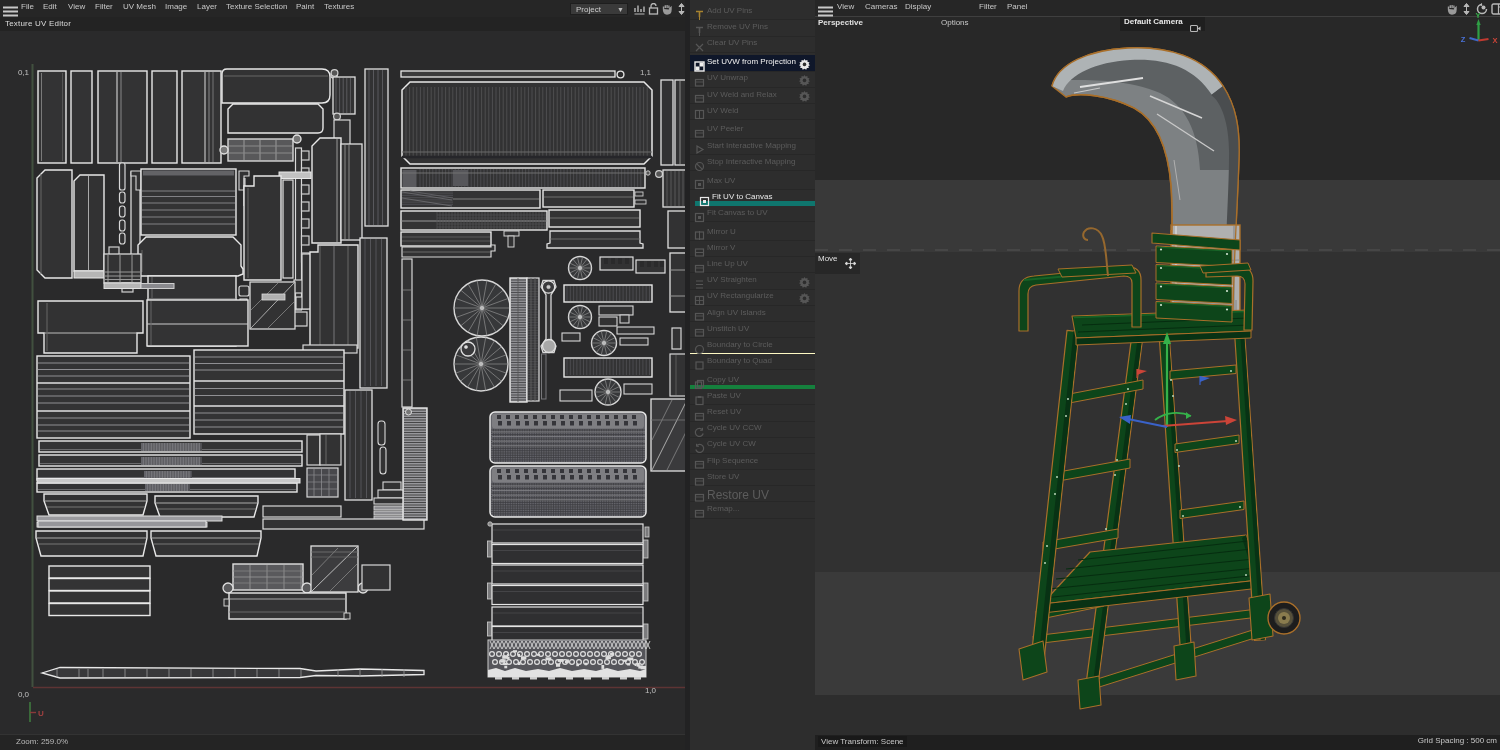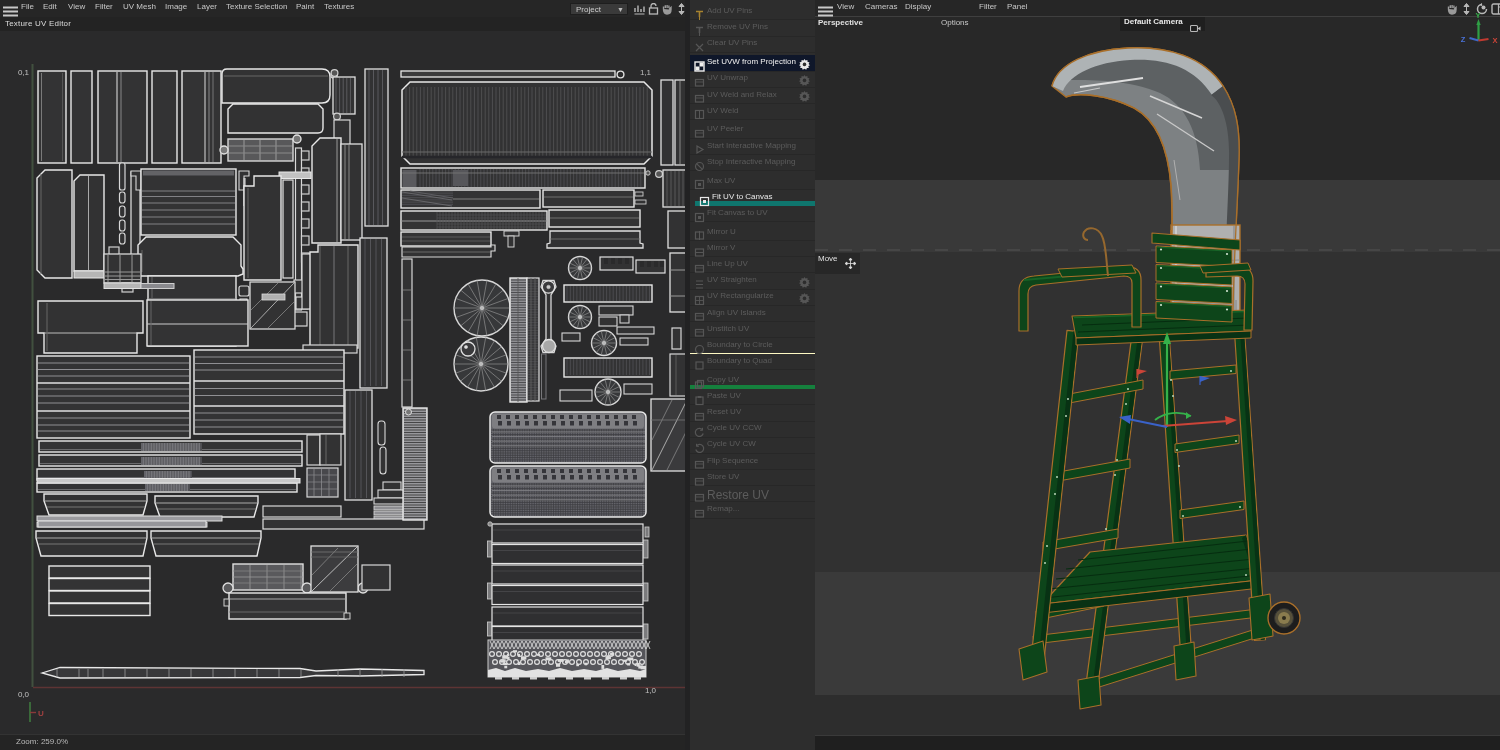--- a/index.html
+++ b/index.html
@@ -1836,12 +1836,16 @@
 <text x="23" y="8" font-size="7.5" font-weight="bold" fill="#35b24a" text-anchor="middle" font-family="Liberation Sans">Y</text>
 <text x="8" y="32" font-size="7.5" font-weight="bold" fill="#4a72d8" text-anchor="middle" font-family="Liberation Sans">Z</text>
 <text x="40" y="33" font-size="7.5" font-weight="bold" fill="#cc4438" text-anchor="middle" font-family="Liberation Sans">X</text>
 </svg>
   <div class="abs" style="left:0px;top:253px;background:#262626cc;padding:1px 4px 1px 3px">
     <span style="font-size:8px;color:#e0e0e0;vertical-align:top">Move</span>
     <span style="margin-left:3px;display:inline-block;margin-top:1px;vertical-align:top"><svg width="11" height="11" viewBox="0 0 11 11">
           <path d="M5.5,0 L7,2 H4 Z M5.5,11 L7,9 H4 Z M0,5.5 L2,4 V7 Z M11,5.5 L9,4 V7 Z M5.5,1.5 V9.5 M1.5,5.5 H9.5" fill="#ddd" stroke="#ddd" stroke-width="0.8"></path>
         </svg></span>
   </div>
+  <div class="abs" style="left:0;top:735px;width:685px;height:15px;background:#1f1f1f">
+    <span class="abs" style="left:3px;top:1px;font-size:8px;color:#c8c8c8;background:#191919;padding:1px 3px">View Transform: Scene</span>
+    <span class="abs" style="right:3px;top:1px;font-size:8px;color:#c8c8c8">Grid Spacing : 500 cm</span>
+  </div>
 </div>
 </body></html>

